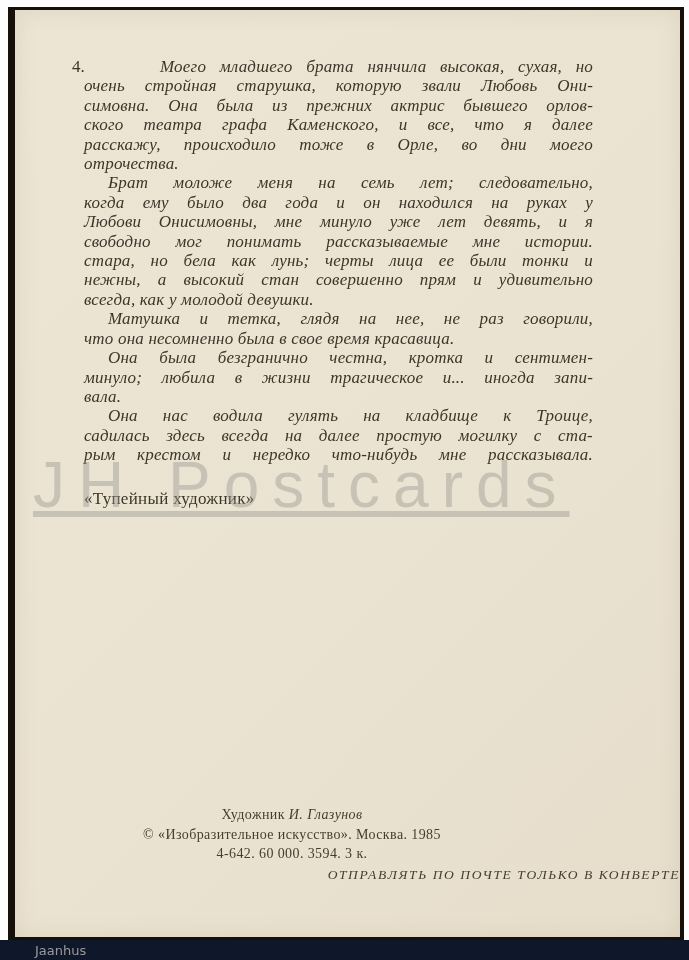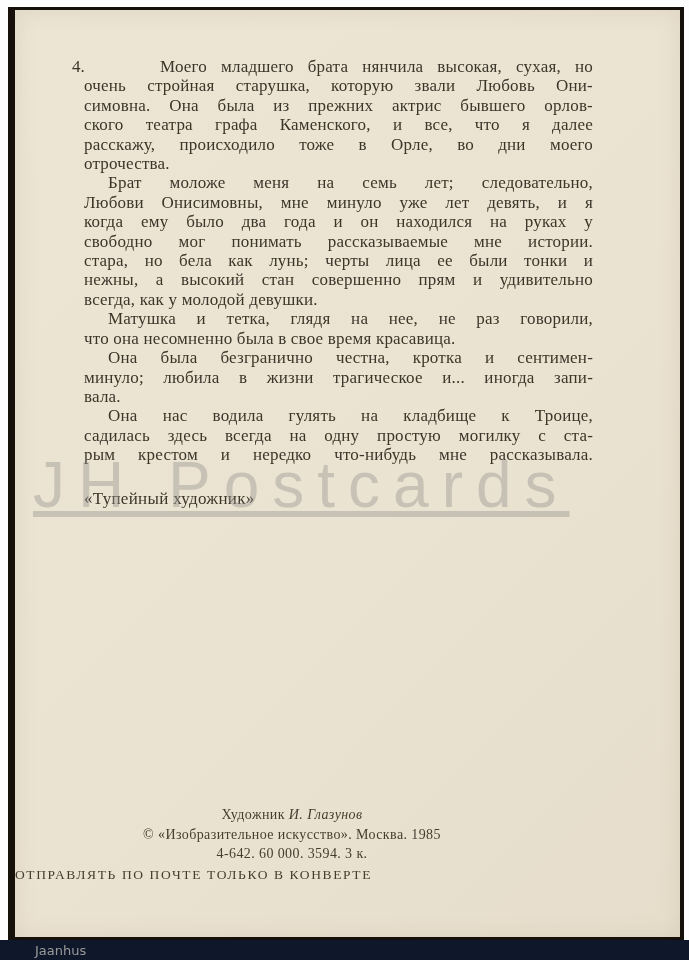--- a/index.html
+++ b/index.html
@@ -42,20 +42,21 @@
     width: 509px;
     font-size: 17px;
     line-height: 19.4px;
     color: #3c352a;
     letter-spacing: 0.2px;
   }
   .body-text .line {
     text-align: justify;
     text-align-last: left;
     white-space: normal;
+    font-style: italic;
   }
   .body-text .line.j {
     text-align-last: justify;
   }
   .body-text .line.ind { padding-left: 24px; }
   .body-text .line.ind-big { padding-left: 76px; }
   .attribution {
     position: absolute;
     left: 69px;
     top: 479px;
@@ -75,24 +76,25 @@
     line-height: 19.5px;
     color: #453d30;
     letter-spacing: 0.4px;
   }
   .imprint .artist-name { font-style: italic; }
   .mail-notice {
     position: absolute;
     left: 0;
     top: 857px;
     width: 665px;
-    text-align: left;
+    text-align: right;
     font-size: 13.5px;
     letter-spacing: 1.6px;
     color: #453d30;
+    font-style: italic;
   }
   .watermark-center {
     position: absolute;
     left: 18px;
     top: 438px;
     width: 640px;
     font-family: "Liberation Sans", "DejaVu Sans", sans-serif;
     font-size: 64px;
     font-weight: 400;
     letter-spacing: 13px;
@@ -140,41 +142,41 @@
         <div class="para">
           <div class="line j ind-big">Моего младшего брата нянчила высокая, сухая, но</div>
           <div class="line j">очень стройная старушка, которую звали Любовь Они-</div>
           <div class="line j">симовна. Она была из прежних актрис бывшего орлов-</div>
           <div class="line j">ского театра графа Каменского, и все, что я далее</div>
           <div class="line j">расскажу, происходило тоже в Орле, во дни моего</div>
           <div class="line">отрочества.</div>
         </div>
         <div class="para">
           <div class="line j ind">Брат моложе меня на семь лет; следовательно,</div>
+          <div class="line j">когда ему было два года и он находился на руках у</div>
           <div class="line j">Любови Онисимовны, мне минуло уже лет девять, и я</div>
-          <div class="line j">когда ему было два года и он находился на руках у</div>
           <div class="line j">свободно мог понимать рассказываемые мне истории.</div>
         </div>
         <div class="para">
           <div class="line j">стара, но бела как лунь; черты лица ее были тонки и</div>
           <div class="line j">нежны, а высокий стан совершенно прям и удивительно</div>
           <div class="line">всегда, как у молодой девушки.</div>
         </div>
         <div class="para">
           <div class="line j ind">Матушка и тетка, глядя на нее, не раз говорили,</div>
           <div class="line">что она несомненно была в свое время красавица.</div>
         </div>
         <div class="para">
           <div class="line j ind">Она была безгранично честна, кротка и сентимен-</div>
           <div class="line j">минуло; любила в жизни трагическое и... иногда запи-</div>
           <div class="line">вала.</div>
         </div>
         <div class="para">
           <div class="line j ind">Она нас водила гулять на кладбище к Троице,</div>
-          <div class="line j">садилась здесь всегда на одну простую могилку с ста-</div>
+          <div class="line j">садилась здесь всегда на далее простую могилку с ста-</div>
           <div class="line j">рым крестом и нередко что-нибудь мне рассказывала.</div>
         </div>
       </div>
 
     <div class="attribution">«Тупейный художник»</div>
 
     <div class="imprint">
       <div class="imp-line"><span>Художник</span> <span class="artist-name">И. Глазунов</span></div>
       <div class="imp-line">© «Изобразительное искусство». Москва. 1985</div>
       <div class="imp-line">4-642. 60 000. 3594. 3 к.</div>

